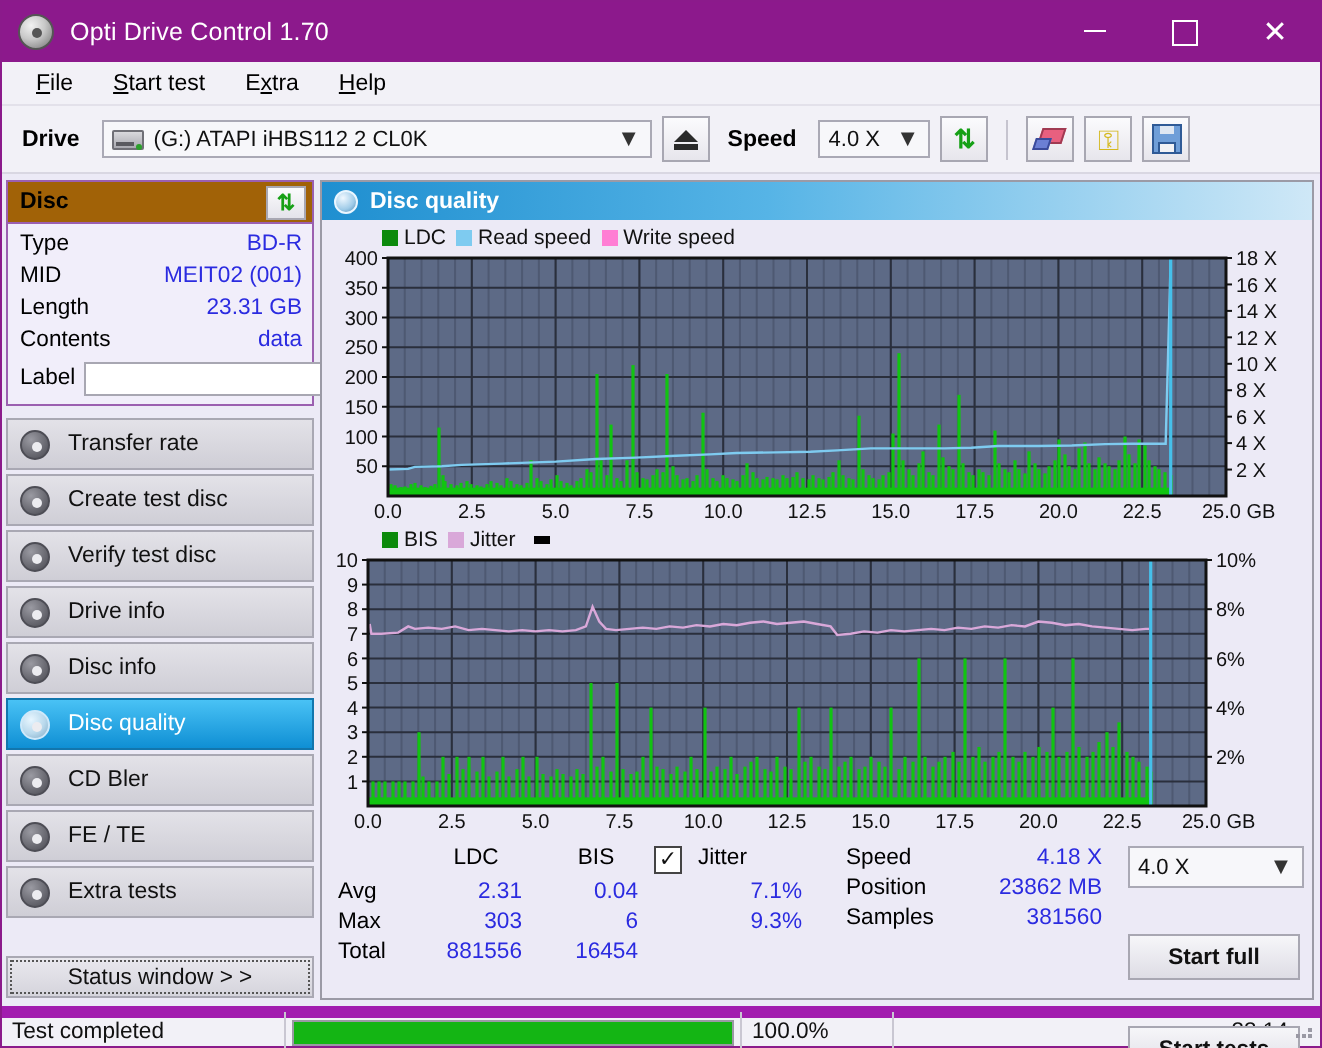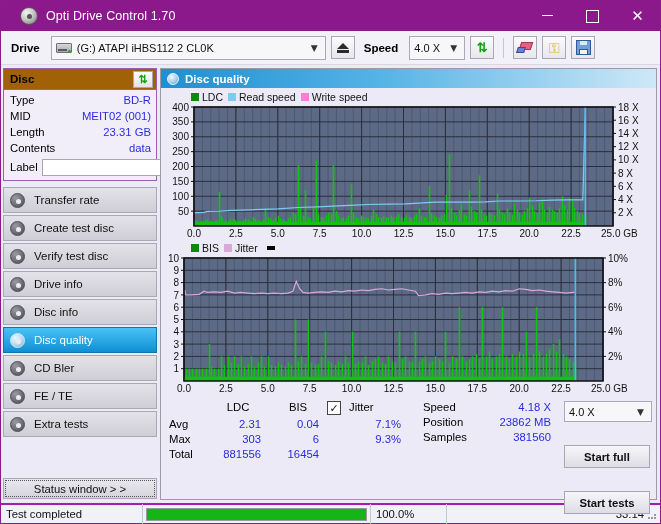--- a/index.html
+++ b/index.html
@@ -16,21 +16,21 @@
     background: #eceaf6;
     border: 1px solid #8b1a8b;
     display: flex; flex-direction: column;
   }
 
   
   .titlebar {
     height: 30px; min-height: 30px;
     background: #8c198c;
     display: flex; align-items: center;
-    padding: 0 0 0 19px;
+    padding: 0 0 0 8px;
     color: #fff;
   }
   .title-icon {
     width: 18px; height: 18px; margin-right: 8px;
     position: relative; flex: 0 0 auto;
   }
   .title-icon .disc-outer {
     position:absolute; left:0; top:0; width:18px; height:18px;
     border-radius:50%;
     background: radial-gradient(circle at 35% 30%, #f2f2f2 0%, #c8c8c8 45%, #909090 80%, #6a6a6a 100%);
@@ -71,21 +71,21 @@
   .toolbar {
     height: 34px; min-height: 34px;
     background: #f2f1f7;
     display: flex; align-items: center;
     padding: 0 6px;
     gap: 5px;
     border-bottom: 1px solid #d9d7e2;
   }
   .tb-label { font-size: 11.5px; font-weight: bold; color:#000; padding: 0 6px 0 4px; }
   .combo {
-    height: 24px;
+    height: 19px;
     background: #f7f7fa;
     border: 1px solid #aaa9b5;
     display: flex; align-items: center;
     font-size: 11px; color:#111;
     position: relative;
     padding: 0 4px;
   }
   .combo .chev {
     margin-left:auto; width:13px; text-align:center;
     color:#333; font-size:9px; font-family:"DejaVu Sans", sans-serif;
@@ -282,21 +282,21 @@
   .rbtn {
     height:23px; background:linear-gradient(#f6f6f9,#dedde5);
     border:1px solid #a8a7b2; display:flex;align-items:center;justify-content:center;
     font-size:11.3px; color:#111; font-weight:bold;margin-top:20px;
   }
 
   
   .statusbar {
     height:20px; min-height:20px;
     background:#f2f1f7;
-    border-top:2px solid #a21caf;
+    border-top:6px solid #a21caf;
     display:flex; align-items:center;
     font-size:11.3px; color:#111;
   }
   .sb-cell { border-right:1px solid #c9c7d2; height:20px; display:flex; align-items:center; padding:0 5px;}
   .sb-text { width:142px; }
   .sb-prog { flex: 0 0 228px; padding:0 3px; }
   .progress {
     width:100%; height:13px; background:#e6e5ec; border:1px solid #9a99a4;
   }
   .progress > i { display:block; height:100%; background:#14b514; }
@@ -315,20 +315,26 @@
         <div class="disc-hole"></div>
     </div>
     <div class="title-text">Opti Drive Control 1.70</div>
     <div class="win-btns">
       <div class="win-btn min"></div>
       <div class="win-btn max"></div>
       <div class="win-btn close">✕</div>
     </div>
   </div>
 
+  <div class="menubar">
+    <div class="menu-item"><u>F</u><span>ile</span></div>
+    <div class="menu-item"><u>S</u>tart test</div>
+    <div class="menu-item">E<u>x</u>tra</div>
+    <div class="menu-item"><u>H</u>elp</div>
+  </div>
 
   <div class="toolbar">
     <div class="tb-label">Drive</div>
     <div class="combo combo-drive">
       <div class="drv-icon">
         <div class="body"></div>
           <div class="slot"></div>
           <div class="dot"></div>
       </div>
       <div class="txt">(G:)  ATAPI iHBS112  2 CL0K</div>

